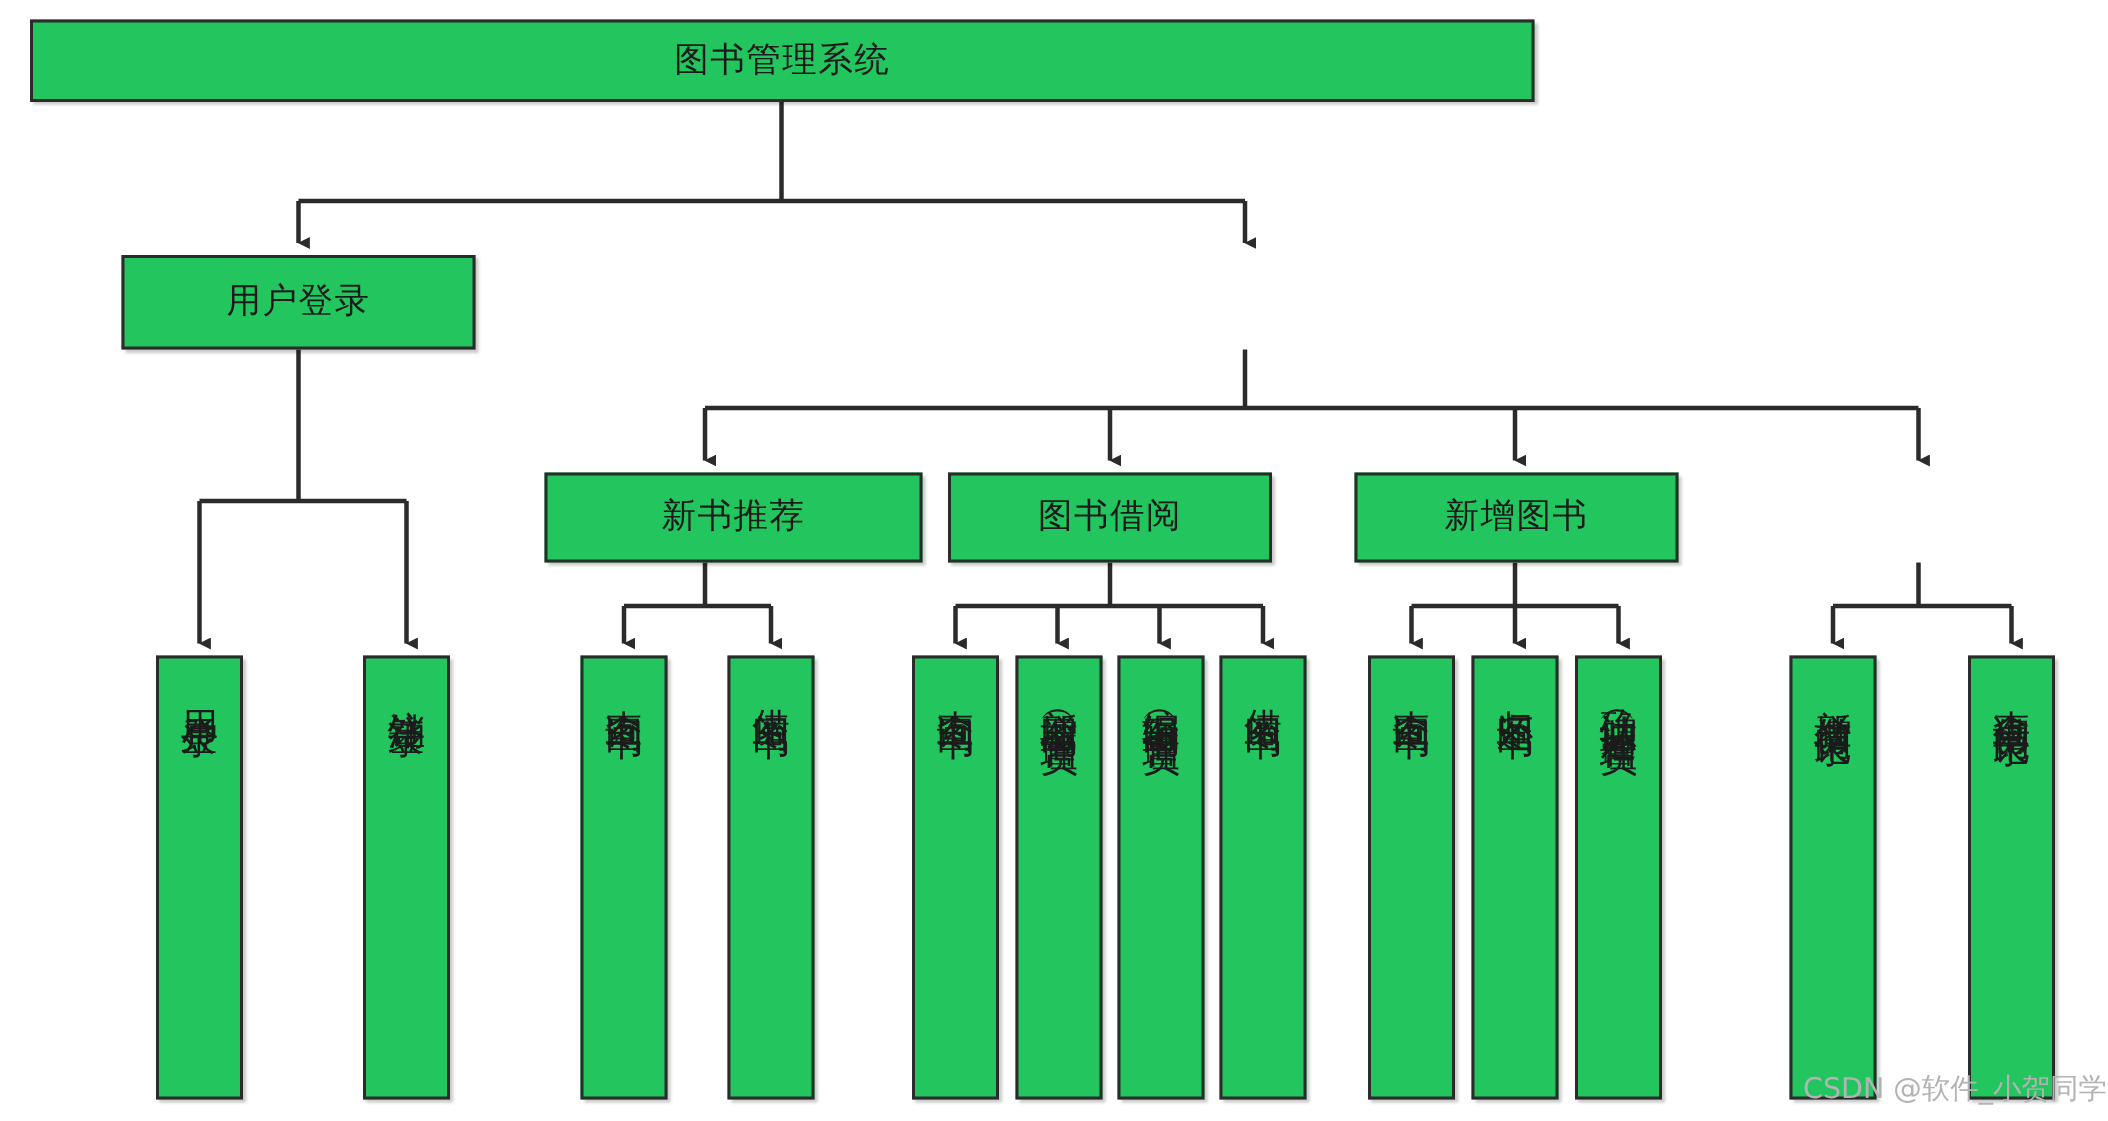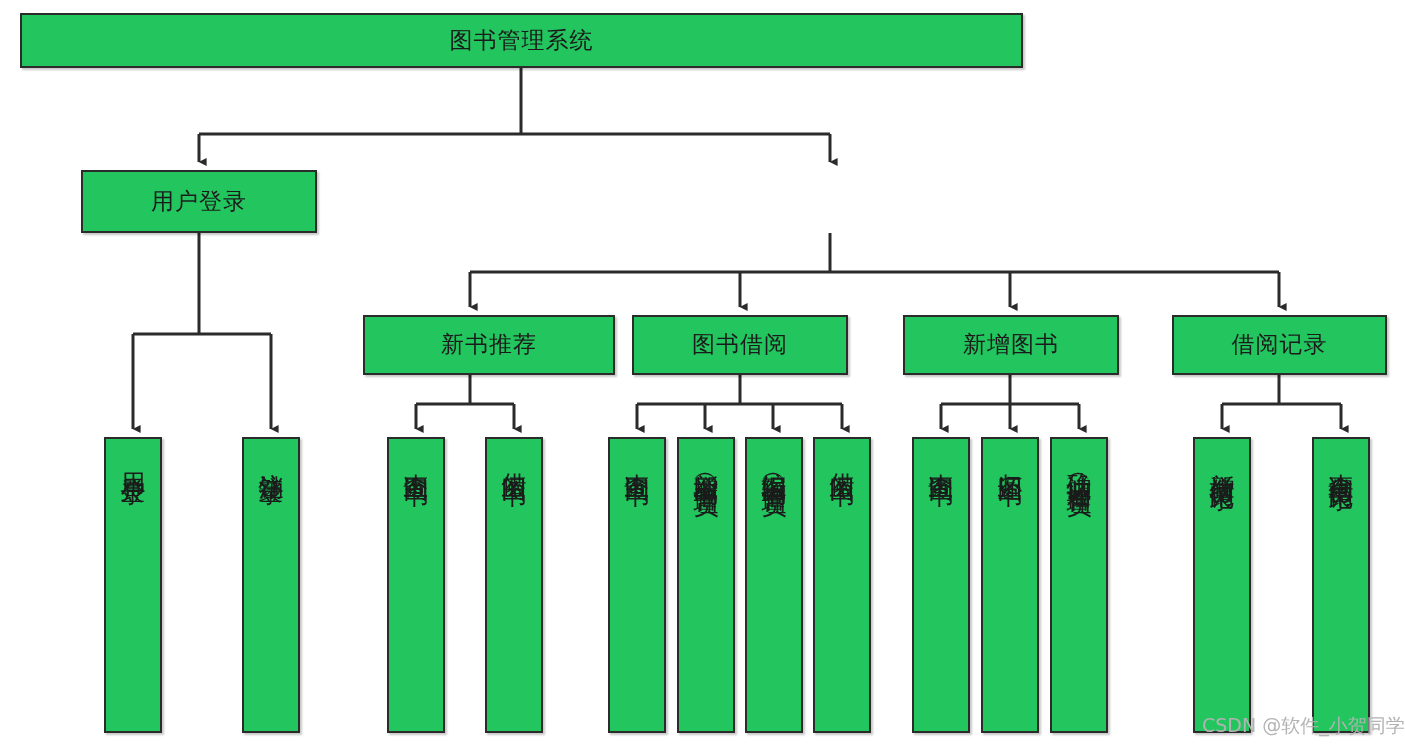--- a/index.html
+++ b/index.html
@@ -142,23 +142,20 @@
   </div>
 
   <div class="node horizontal" style="left:632px; top:315px; width:216px; height:60px;">
     <span class="node-label">图书借阅</span>
   </div>
 
   <div class="node horizontal" style="left:903px; top:315px; width:216px; height:60px;">
     <span class="node-label">新增图书</span>
   </div>
 
-  <div class="node horizontal" style="left:1172px; top:315px; width:215px; height:60px;">
-    <span class="node-label">借阅记录</span>
-  </div>
 
   <div class="node vertical leaf-short" style="left:104px; top:437px; width:58px; height:296px;">
     <span class="node-label">用户登录</span>
   </div>
 
   <div class="node vertical leaf-short" style="left:242px; top:437px; width:58px; height:296px;">
     <span class="node-label">注销登录</span>
   </div>
 
   <div class="node vertical leaf-short" style="left:387px; top:437px; width:58px; height:296px;">

